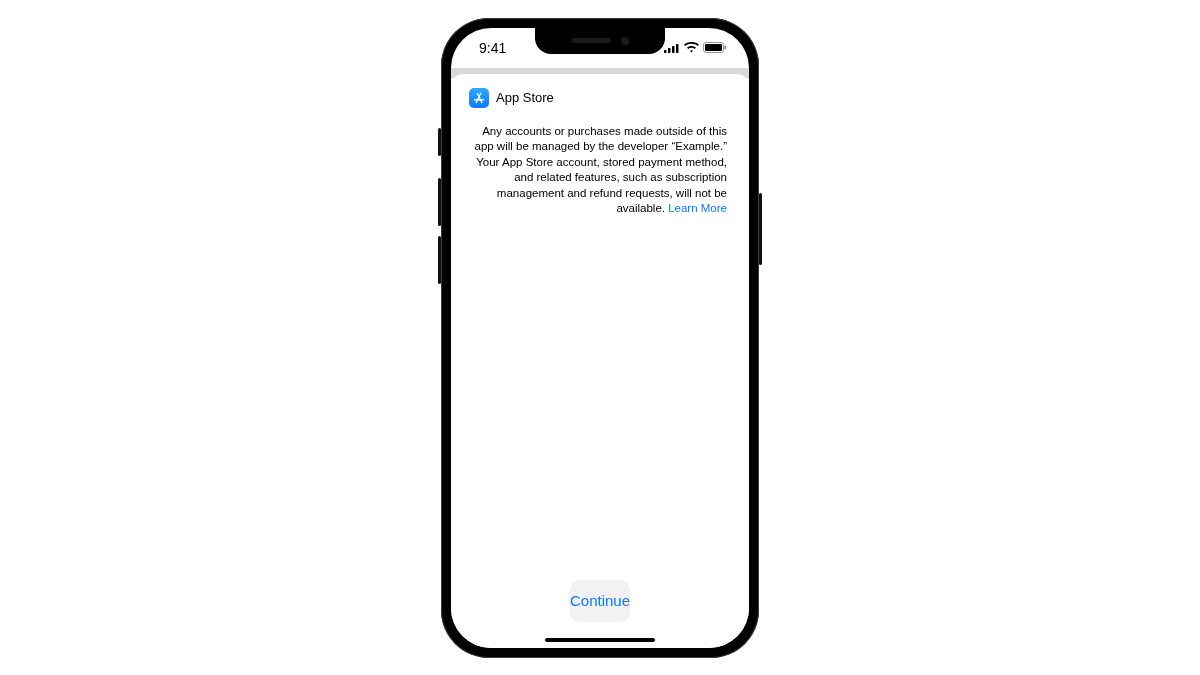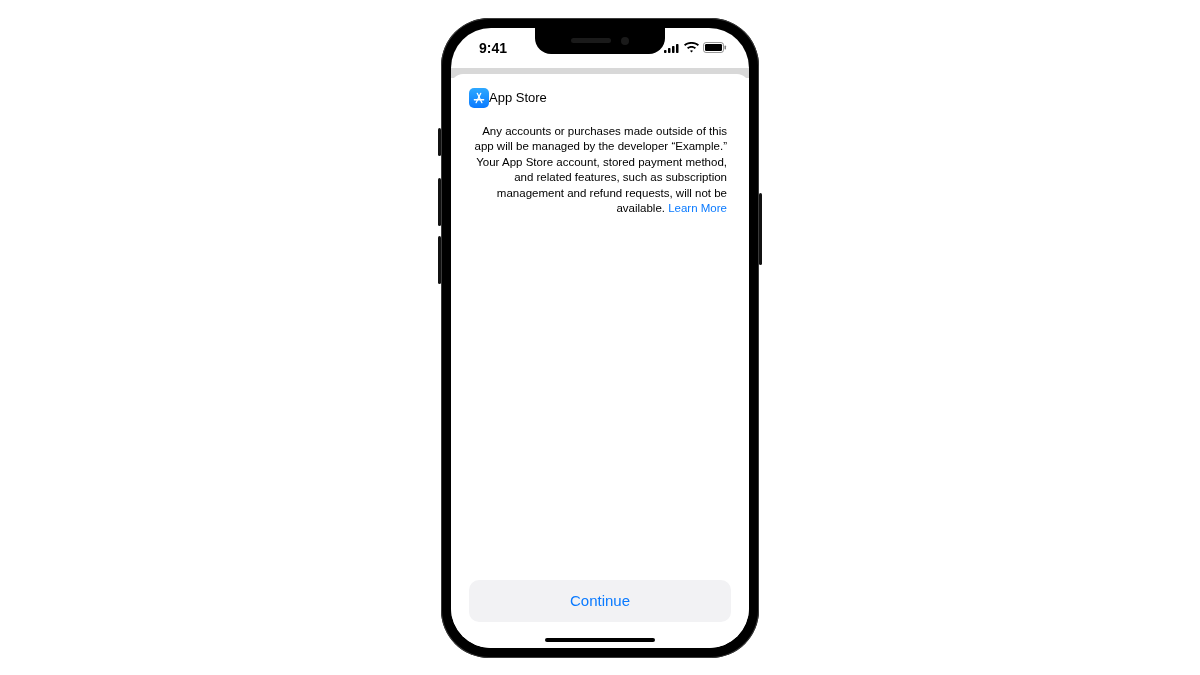--- a/index.html
+++ b/index.html
@@ -80,21 +80,21 @@
       border-radius: 50%;
     }
     
     .status-bar {
       height: 40px;
       display: flex;
       justify-content: space-between;
       align-items: center;
       padding: 0 22px 0 28px;
       font-size: 14px;
-      font-weight: 700;
+      font-weight: 400;
       color: #000;
       flex-shrink: 0;
       position: relative;
       z-index: 40;
     }
     .status-right {
       display: flex;
       align-items: center;
       gap: 4px;
     }
@@ -115,20 +115,21 @@
       border-top-right-radius: 12px;
       margin-top: -4px;
       padding: 14px 18px 0 18px;
       display: flex;
       flex-direction: column;
       position: relative;
     }
     .sheet-header {
       display: flex;
       align-items: center;
+      gap: 7px;
       margin-bottom: 16px;
     }
     .app-icon {
       width: 20px;
       height: 20px;
       background: #1e90ff;
       background: linear-gradient(180deg, #2ea8ff 0%, #0a7aff 100%);
       border-radius: 5px;
       display: flex;
       align-items: center;
@@ -160,22 +161,22 @@
       color: #000;
       padding: 0 4px;
     }
     .learn-more {
       color: #0a7aff;
       font-size: 11.5px;
     }
     .spacer { flex: 1; }
     .buttons {
       display: flex;
-      flex-direction: column;
       padding-bottom: 10px;
+      justify-content: center;
     }
     .ios-button {
       background: #f2f2f4;
       border: none;
       border-radius: 10px;
       height: 42px;
       font-size: 15px;
       font-weight: 400;
       color: #0a7aff;
       cursor: pointer;

